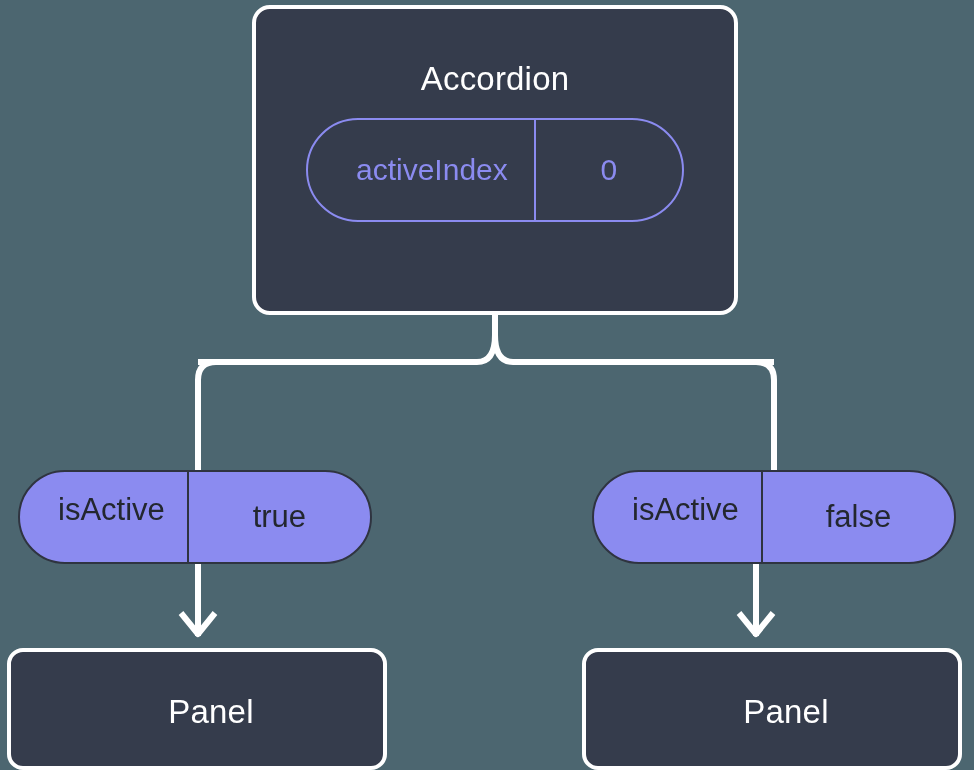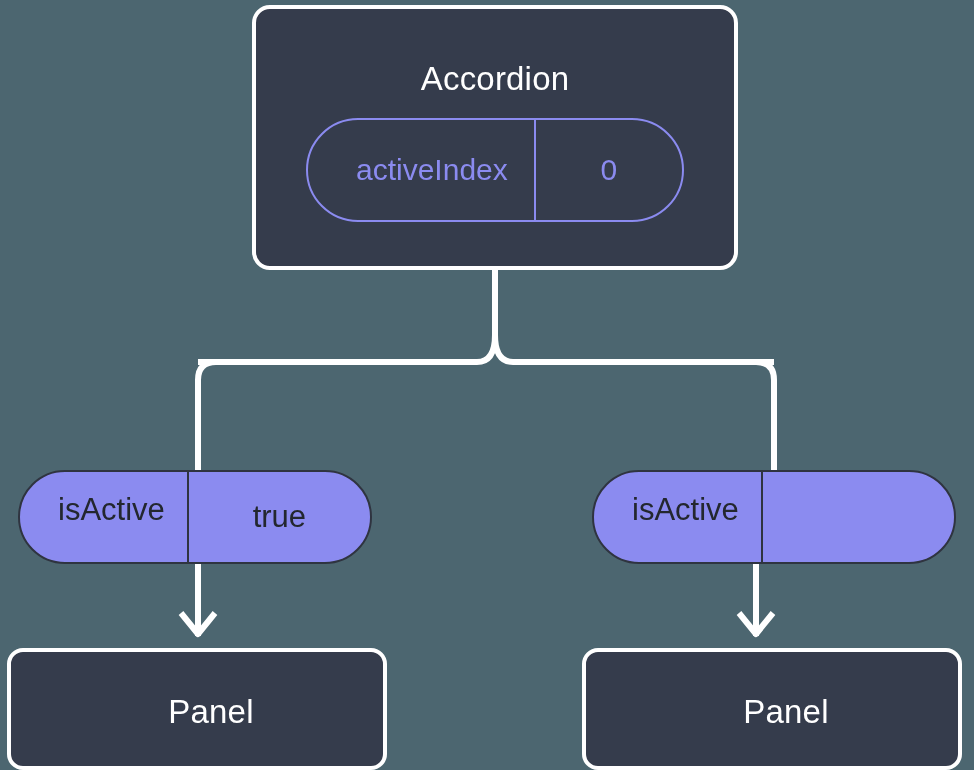--- a/index.html
+++ b/index.html
@@ -44,21 +44,21 @@
     font-weight: 500;
     letter-spacing: 0.2px;
     white-space: nowrap;
   }
 
   
   #accordion-box {
     left: 252px;
     top: 5px;
     width: 486px;
-    height: 265px;
+    height: 310px;
   }
   #accordion-title {
     top: 51px;
   }
 
   
   .pill-outline {
     position: absolute;
     box-sizing: border-box;
     display: flex;
@@ -196,20 +196,21 @@
     <span class="pill-val">0</span>
   </div>
 
   <div id="prop-pill-left" class="pill-filled">
     <span class="pill-key">isActive</span>
     <span class="pill-val">true</span>
   </div>
 
   <div id="prop-pill-right" class="pill-filled">
     <span class="pill-key">isActive</span>
+    <span class="pill-val">false</span>
   </div>
 
   <div id="panel-box-left" class="node-box">
     <div id="panel-title-left" class="node-title">Panel</div>
   </div>
 
   <div id="panel-box-right" class="node-box">
     <div id="panel-title-right" class="node-title">Panel</div>
   </div>
 

